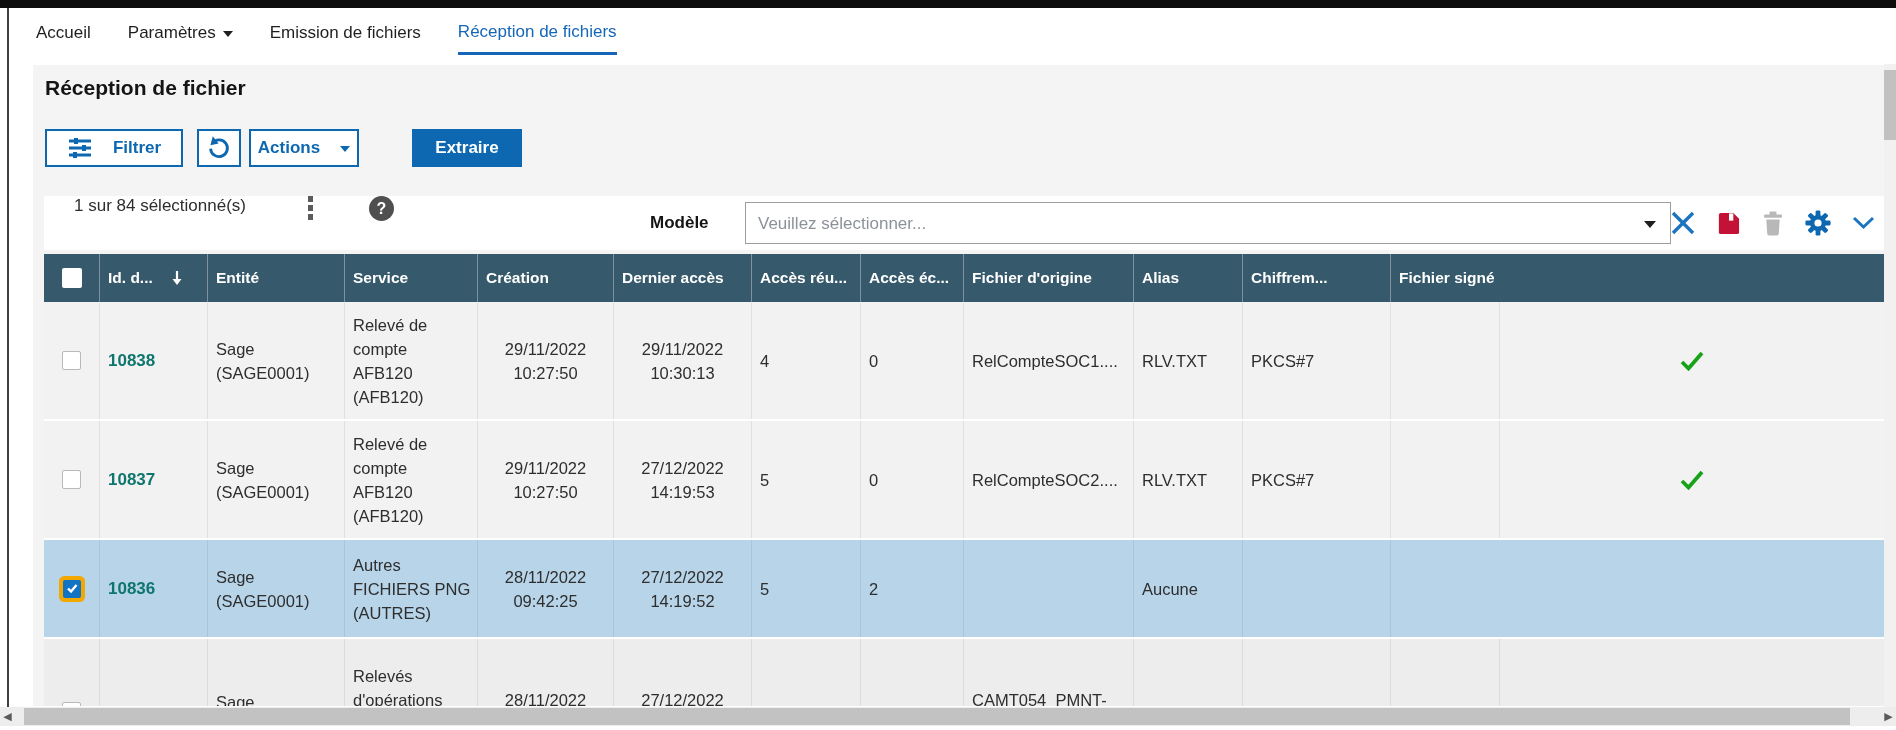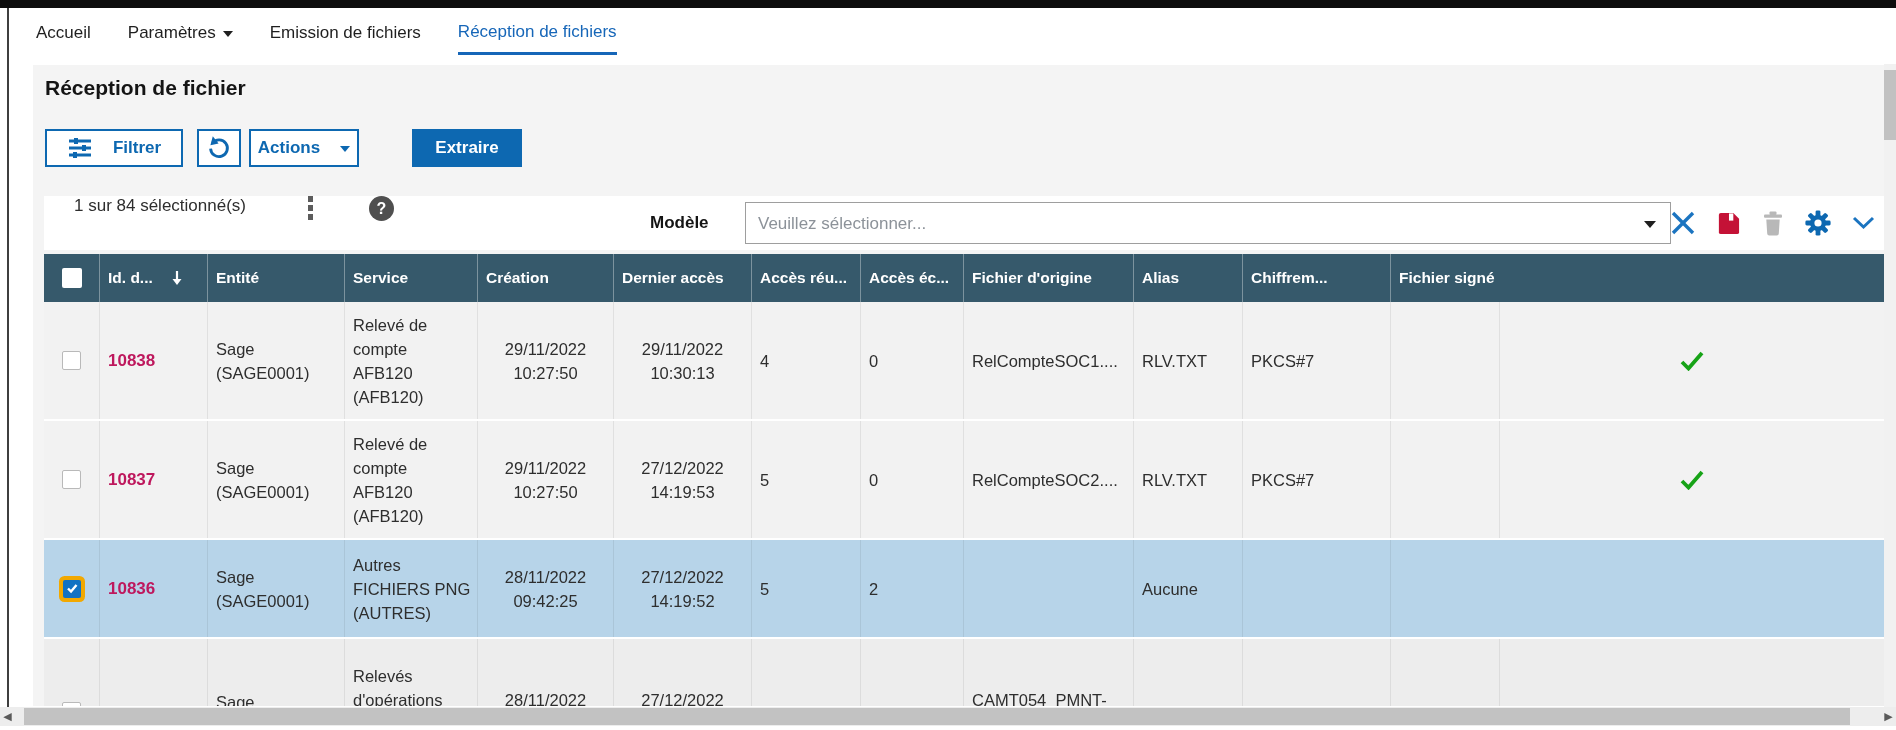--- a/index.html
+++ b/index.html
@@ -50,21 +50,21 @@
   #thead .th:last-child{border-right:none;}
   .trow{border-bottom:2px solid #fff;background:#f2f2f2;}
   .trow .td{display:flex;flex-direction:column;justify-content:center;padding-left:8px;font-size:16.5px;color:#2e2e2e;border-right:1px solid rgba(0,0,0,.07);box-sizing:border-box;line-height:24px;}
   .trow .td:last-child{border-right:none;}
   .row-h1{height:117px;}
   .row-h2{height:97px;}
   .row-h3{height:145px;background:#ededed;}
   .trow.selected{background:#b7d4e9;}
   .pre{white-space:pre-line;}
   .ctr{align-items:center;padding-left:0 !important;text-align:center;}
-  .id-link{color:#be185d;font-weight:bold;font-size:17px;cursor:pointer;}
+  .id-link{color:#0f766e;font-weight:bold;font-size:17px;cursor:pointer;}
   .cb{width:19px;height:19px;background:#fff;border:1px solid #b9b9b9;border-radius:2px;box-sizing:border-box;cursor:pointer;}
   .cb-head{width:20px;height:20px;background:#fff;border-radius:2px;cursor:pointer;}
   .cb-checked{width:18px;height:18px;border-radius:2px;background:#1272c3;box-shadow:0 0 0 4px #f2a800;display:flex;align-items:center;justify-content:center;cursor:pointer;}
   .cbx-cell{align-items:center;padding-left:0 !important;}
   .partial .svc{padding-bottom:48px;}
   .partial .pb24{padding-bottom:24px;}
   .partial .pb20{padding-bottom:20px;}
 
   
   #vscroll{left:1884px;top:64px;width:12px;height:643px;background:#f1f1f1;}

